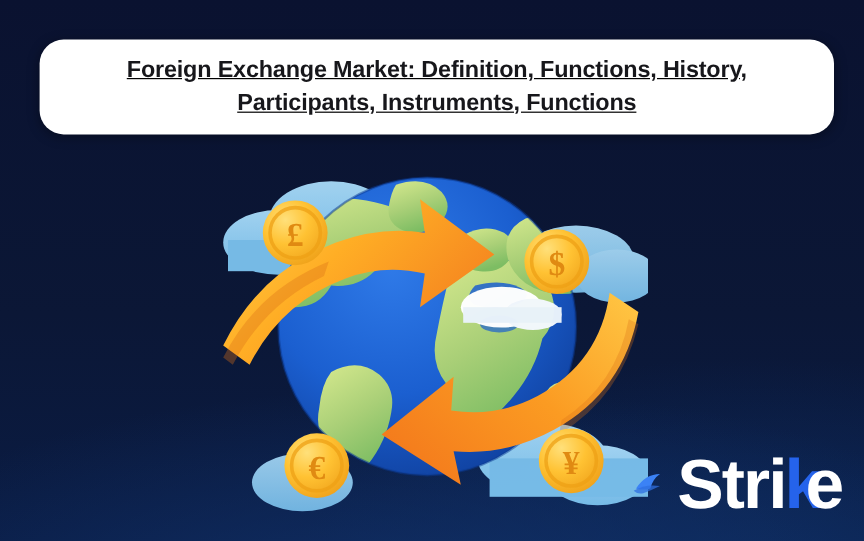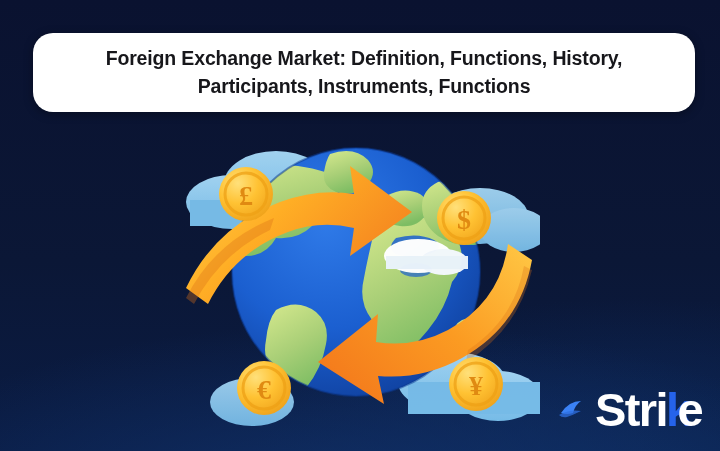--- a/index.html
+++ b/index.html
@@ -32,20 +32,21 @@
     position:absolute;
     left:33px; top:33px;
     width:662px; height:79px;
     background:#ffffff;
     border-radius:20px;
     display:flex;
     align-items:center;
     justify-content:center;
     box-shadow:0 2px 10px rgba(0,0,0,.35);
     z-index:40;
+    text-decoration:underline;
   }
   .title-text {
     color:#17171b;
     font-size:19.5px;
     font-weight:700;
     line-height:1.42;
     text-align:center;
     letter-spacing:-0.15px;
     padding:0 14px;
   }
@@ -65,21 +66,21 @@
     position:absolute;
     right:18px; bottom:18px;
     display:flex;
     align-items:center;
     gap:6px;
     z-index:50;
   }
   .logo-mark { width:30px; height:26px; display:block; flex:none; }
   .logo-word {
     position:relative;
-    font-size:47px;
+    font-size:58px;
     font-weight:700;
     letter-spacing:-1.6px;
     line-height:1;
     color:#ffffff;
     display:flex;
     align-items:baseline;
   }
   .logo-word .w-strik { color:#ffffff; }
   .logo-word .w-k    { color:#2563eb; margin-left:-1px; }
   .logo-word .w-e    { color:#ffffff; margin-left:-13px; }

